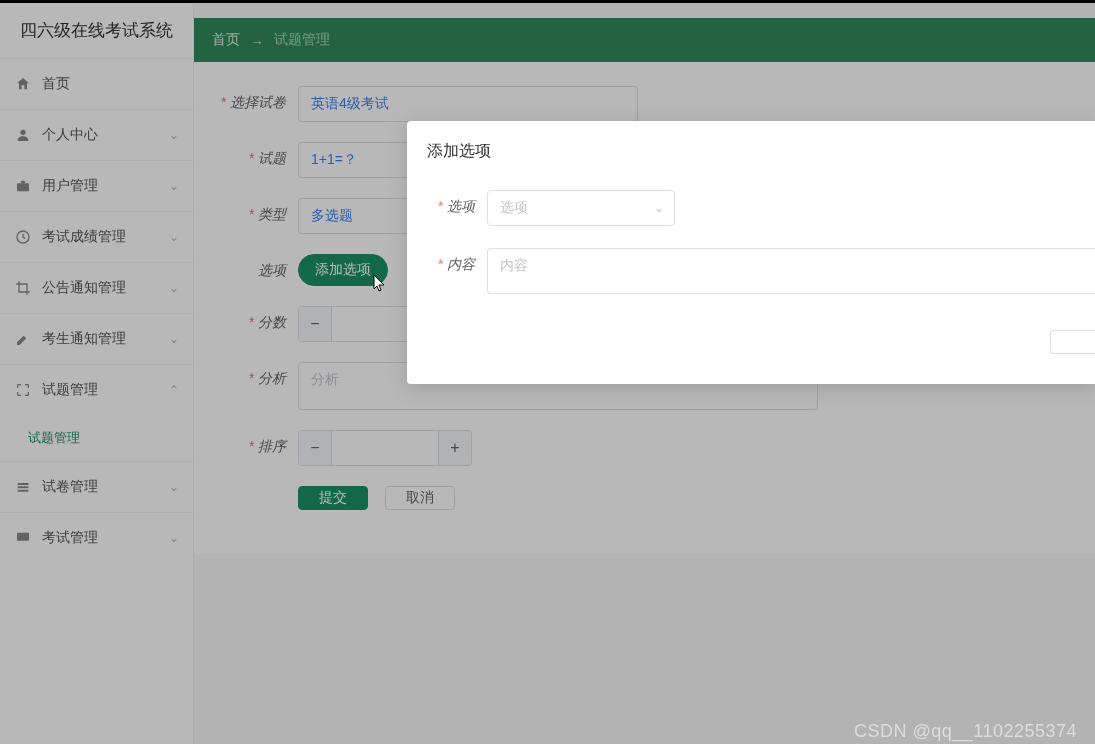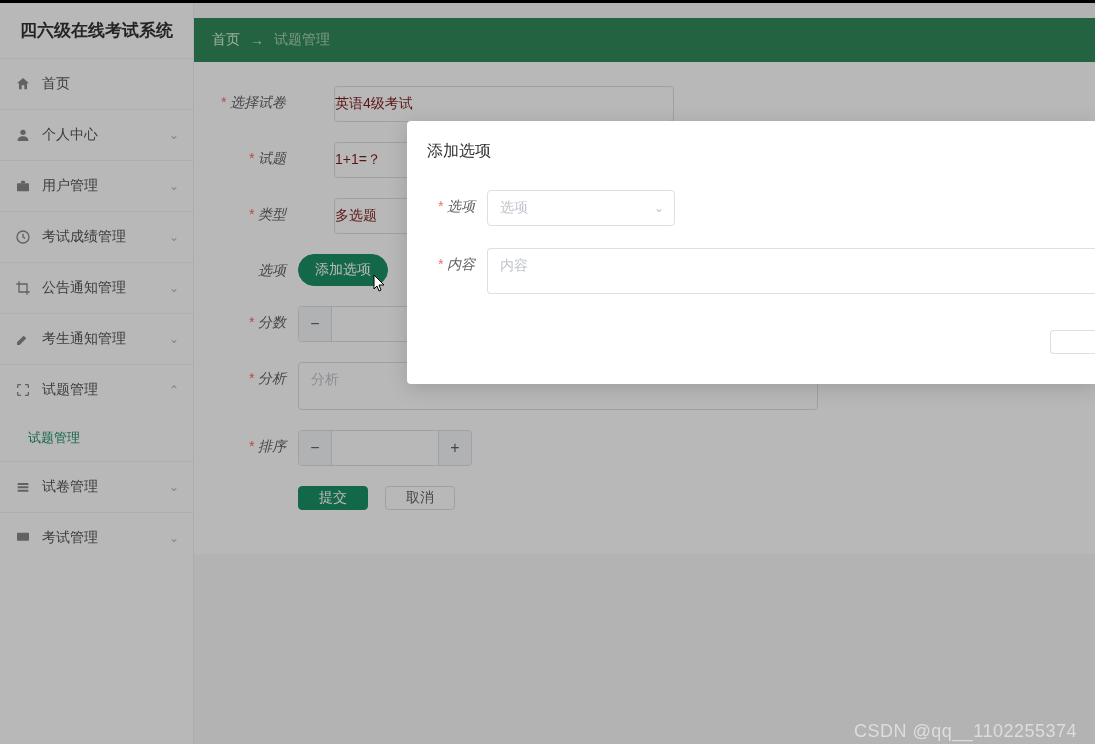--- a/index.html
+++ b/index.html
@@ -1,36 +1,36 @@
 <!DOCTYPE html>
 <html><head>
 <meta charset="utf-8">
 <style>
 * { box-sizing: border-box; margin: 0; padding: 0; }
 body { font-family: "Helvetica Neue", Arial, sans-serif; font-size: 14px; color: #333; width: 1095px; height: 744px; overflow: hidden; position: relative; background: #fff; }
 .topbar { height: 3px; background: #000; }
 .layout { display: flex; height: calc(100% - 3px); }
 .sidebar { width: 194px; background: #fff; border-right: 1px solid #f0f0f0; }
-.logo { font-size: 17px; font-weight: bold; padding: 16px 20px; }
+.logo { font-size: 17px; font-weight: normal; padding: 16px 20px; }
 .menu { list-style: none; }
 .menu-item { display: flex; align-items: center; padding: 16px 14px; color: #555; cursor: pointer; border-top: 1px solid #f3f3f3; position: relative; }
 .menu-item .ico { width: 18px; height: 18px; margin-right: 10px; display: flex; align-items: center; justify-content: center; color: #888; }
 .menu-item .arr { position: absolute; right: 14px; color: #bbb; font-size: 12px; }
 .submenu-item { padding: 14px 14px 14px 28px; color: #1d9067; font-size: 13px; cursor: pointer; }
 .main { flex: 1; background: #f8f8f8; position: relative; }
 .breadcrumb { background: #338a5c; color: #fff; padding: 0 18px; height: 44px; display: flex; align-items: center; margin: 15px 0 0 0; }
 .breadcrumb a { color: #d9efe1; text-decoration: none; }
 .breadcrumb .sep { margin: 0 10px; color: #c9e3d3; }
 .breadcrumb .cur { color: #a9d4b9; }
 .form-area { background: #fff; margin: 0; padding: 24px 20px; min-height: 470px; }
 .form-row { display: flex; align-items: flex-start; margin-bottom: 20px; }
 .form-label { width: 84px; text-align: right; padding-right: 12px; padding-top: 8px; color: #606266; font-size: 14px; font-style: italic; }
 .form-label .req { color: #f56c6c; margin-right: 4px; }
 .form-ctrl { flex: 1; }
-.inp { border: 1px solid #dcdfe6; border-radius: 4px; padding: 0 0; height: 36px; color: #7f1d1d; display: flex; align-items: center; width: 340px; background: #fff; margin-left: 36px; }
+.inp { border: 1px solid #dcdfe6; border-radius: 4px; padding: 0 12px; height: 36px; color: #3b82f6; display: flex; align-items: center; width: 340px; background: #fff; }
 .ta { border: 1px solid #dcdfe6; border-radius: 4px; padding: 8px 12px; width: 520px; height: 48px; color: #c0c4cc; resize: vertical; background: #fff; }
 .num-box { display: inline-flex; align-items: stretch; border: 1px solid #dcdfe6; border-radius: 4px; height: 36px; overflow: hidden; }
 .num-box button { width: 32px; border: none; background: #f5f7fa; color: #606266; cursor: pointer; font-size: 16px; }
 .num-box .num-val { width: 108px; border-left: 1px solid #dcdfe6; border-right: 1px solid #dcdfe6; background: #fff; }
 .btn { border: 1px solid #dcdfe6; background: #fff; color: #606266; padding: 0 20px; height: 24px; border-radius: 4px; cursor: pointer; font-size: 14px; }
 .btn-primary { background: #1d9067; border-color: #1d9067; color: #fff; }
 .btn-add { background: #1d9067; border-color: #1d9067; color: #fff; padding: 0 16px; height: 32px; border-radius: 16px; }
 .overlay { position: absolute; inset: 0; background: rgba(0,0,0,0.28); }
 .dialog { position: absolute; top: 121px; left: 407px; right: 0; background: #fff; border-radius: 4px 0 0 4px; box-shadow: 0 4px 20px rgba(0,0,0,.15); padding: 20px 0 30px 20px; }
 .dialog-title { font-size: 16px; color: #303133; margin-bottom: 28px; }

